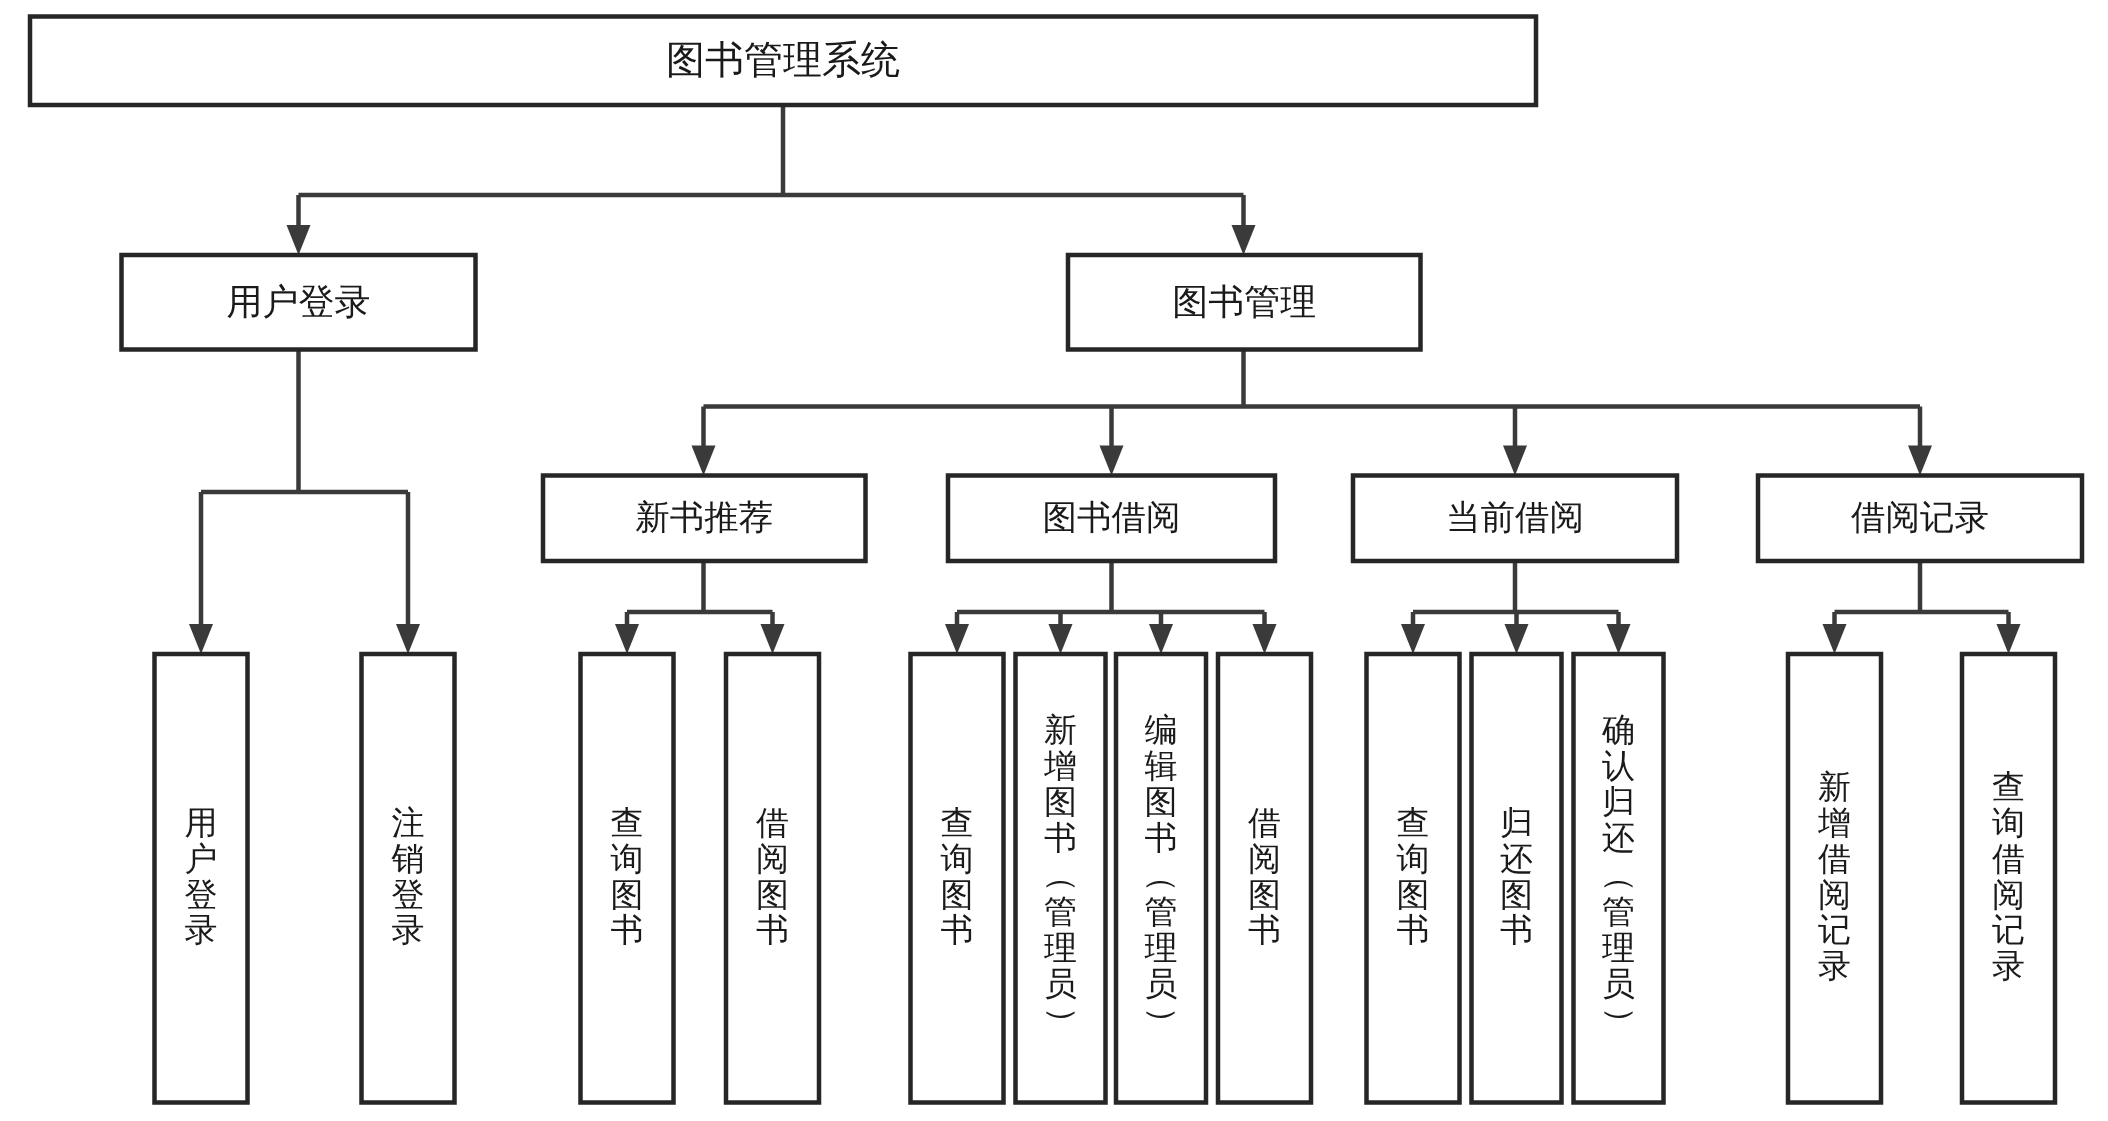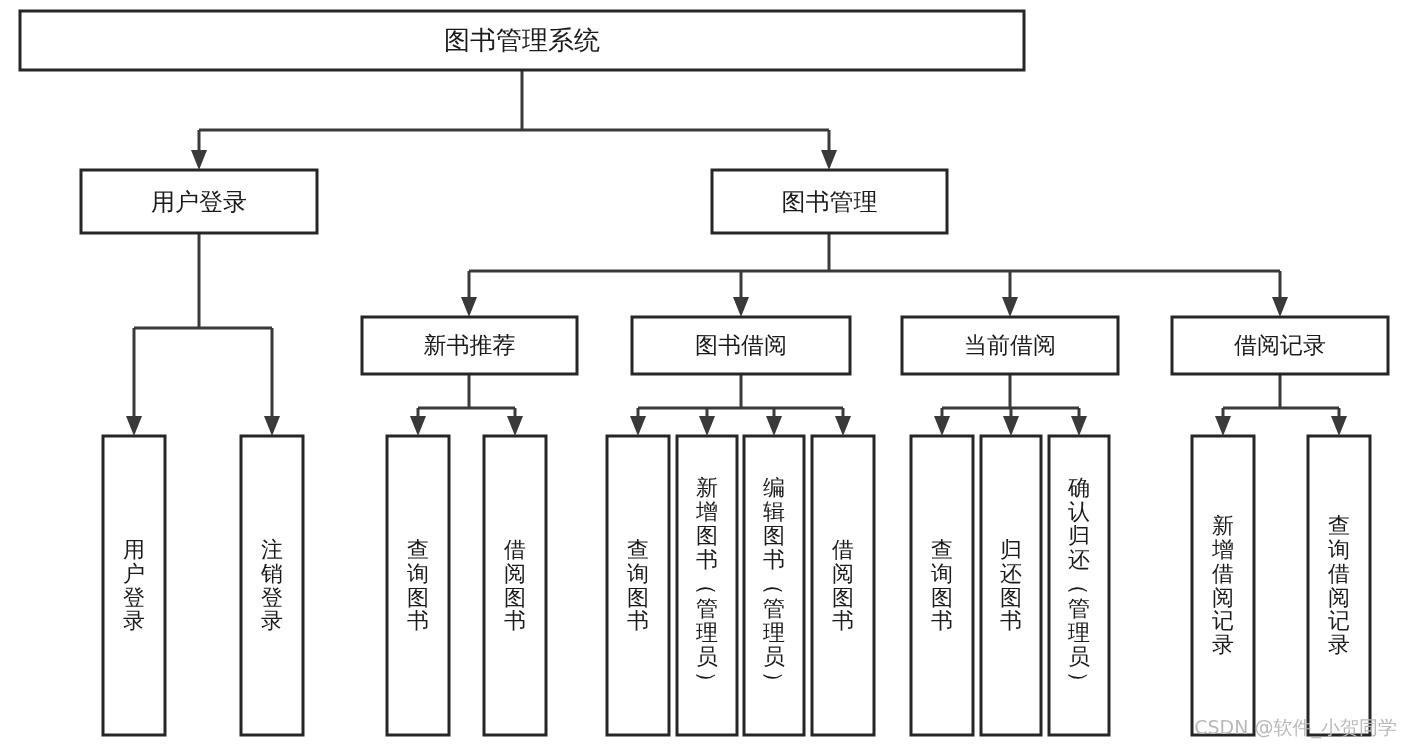--- a/index.html
+++ b/index.html
@@ -261,14 +261,13 @@
       </div>
       <div class="vtext-wrap" style="left: 1308px; top: 436px; width: 62px; height: 299px;">
         <span>查</span>
         <span>询</span>
         <span>借</span>
         <span>阅</span>
         <span>记</span>
         <span>录</span>
       </div>
     </div>
-  <div class="watermark">CSDN @软件_小贺同学</div>
 </div>
 
 </body></html>

